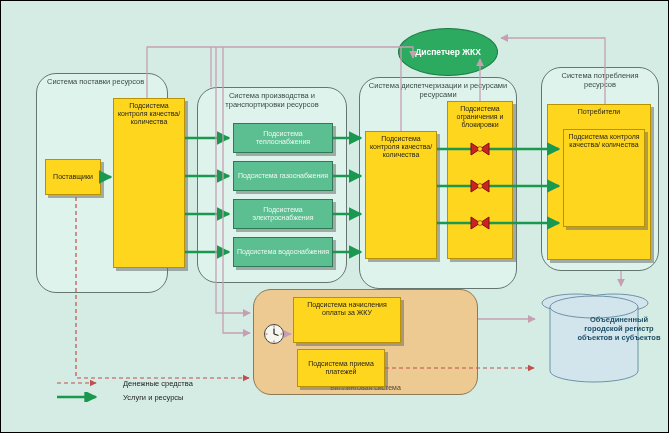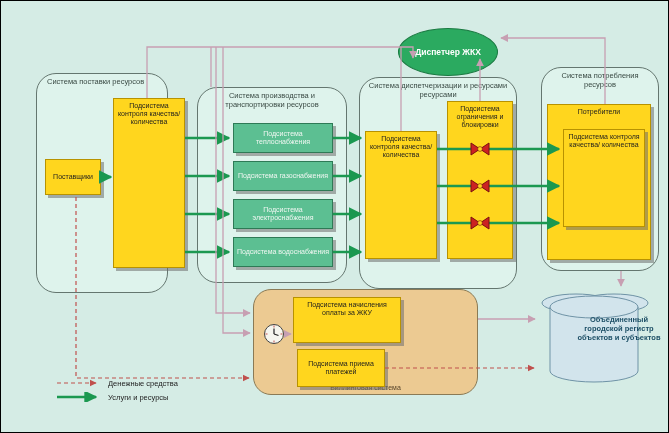--- a/index.html
+++ b/index.html
@@ -43,21 +43,21 @@
     background:#2baa60;border:1px solid #1b7a42;border-radius:50%;
     color:#fff;font-weight:bold;font-size:8.5px;line-height:1.2;text-align:center;
     display:flex;align-items:center;justify-content:center;padding:0 10px;box-sizing:border-box;
   }
   .registry-label{
     position:absolute;left:545px;top:314px;width:98px;text-align:center;
     font-size:7.5px;font-weight:bold;color:#1d4f66;line-height:1.2;margin-left:24px;
   }
   .abs{position:absolute;}
   .wires{position:absolute;left:0;top:0;pointer-events:none;}
-  .legend-row{position:absolute;left:55px;height:12px;display:flex;align-items:center;gap:6px;}
+  .legend-row{position:absolute;left:55px;height:12px;display:flex;align-items:center;gap:21px;}
   .legend-label{font-size:7.5px;color:#222;}
 </style>
 </head>
 <body>
 
 <div class="stage">
 
   <div class="sys" style="left:35px;top:72px;width:132px;height:220px;">
     <div class="sys-title left">Система поставки ресурсов</div>
   </div>

